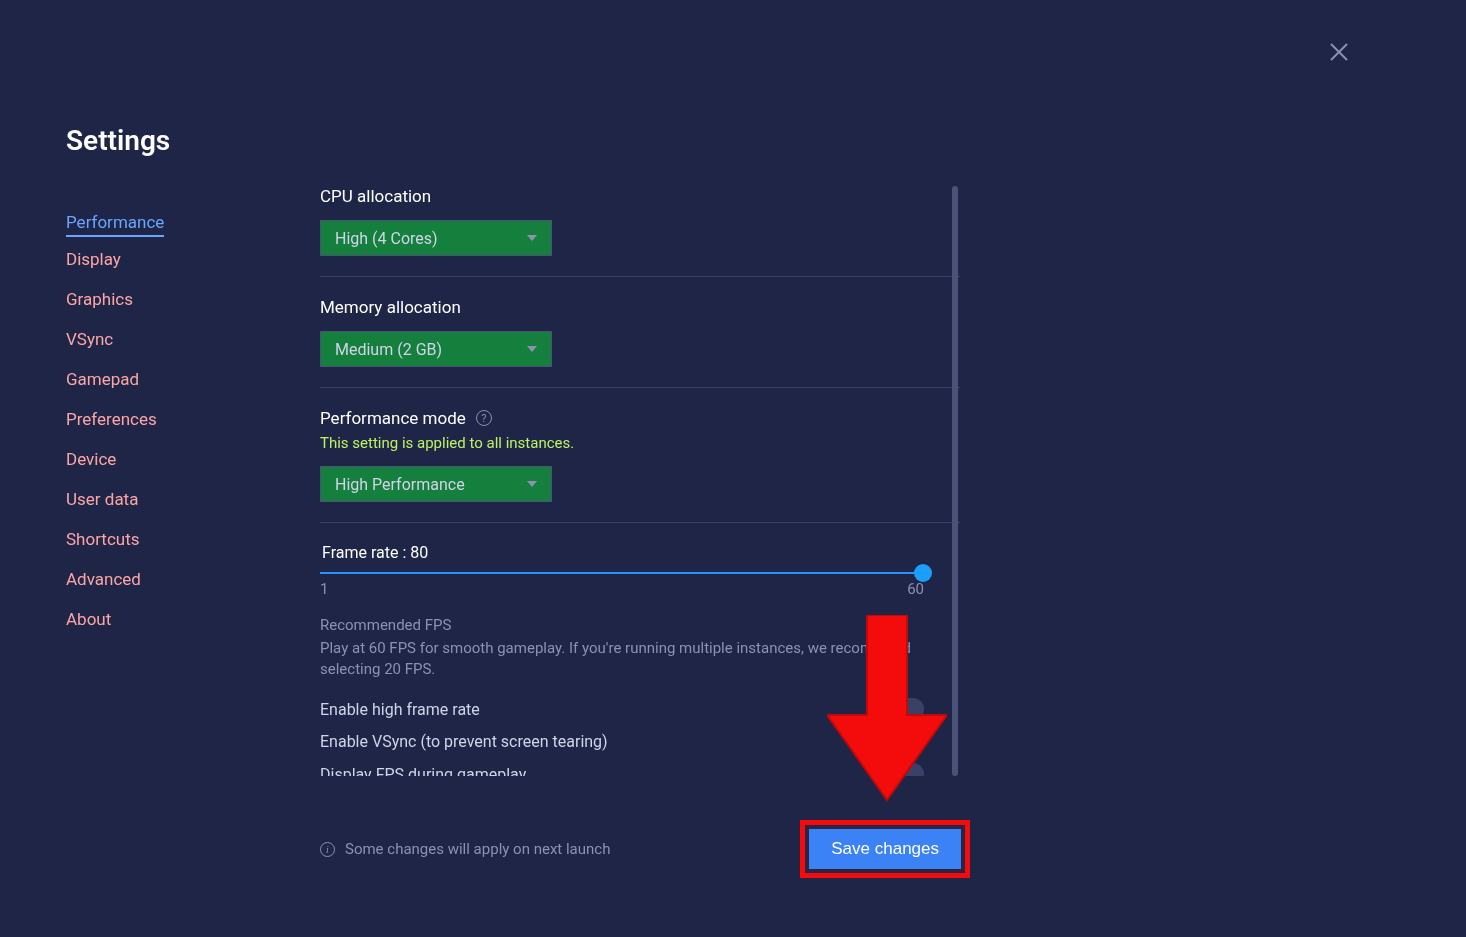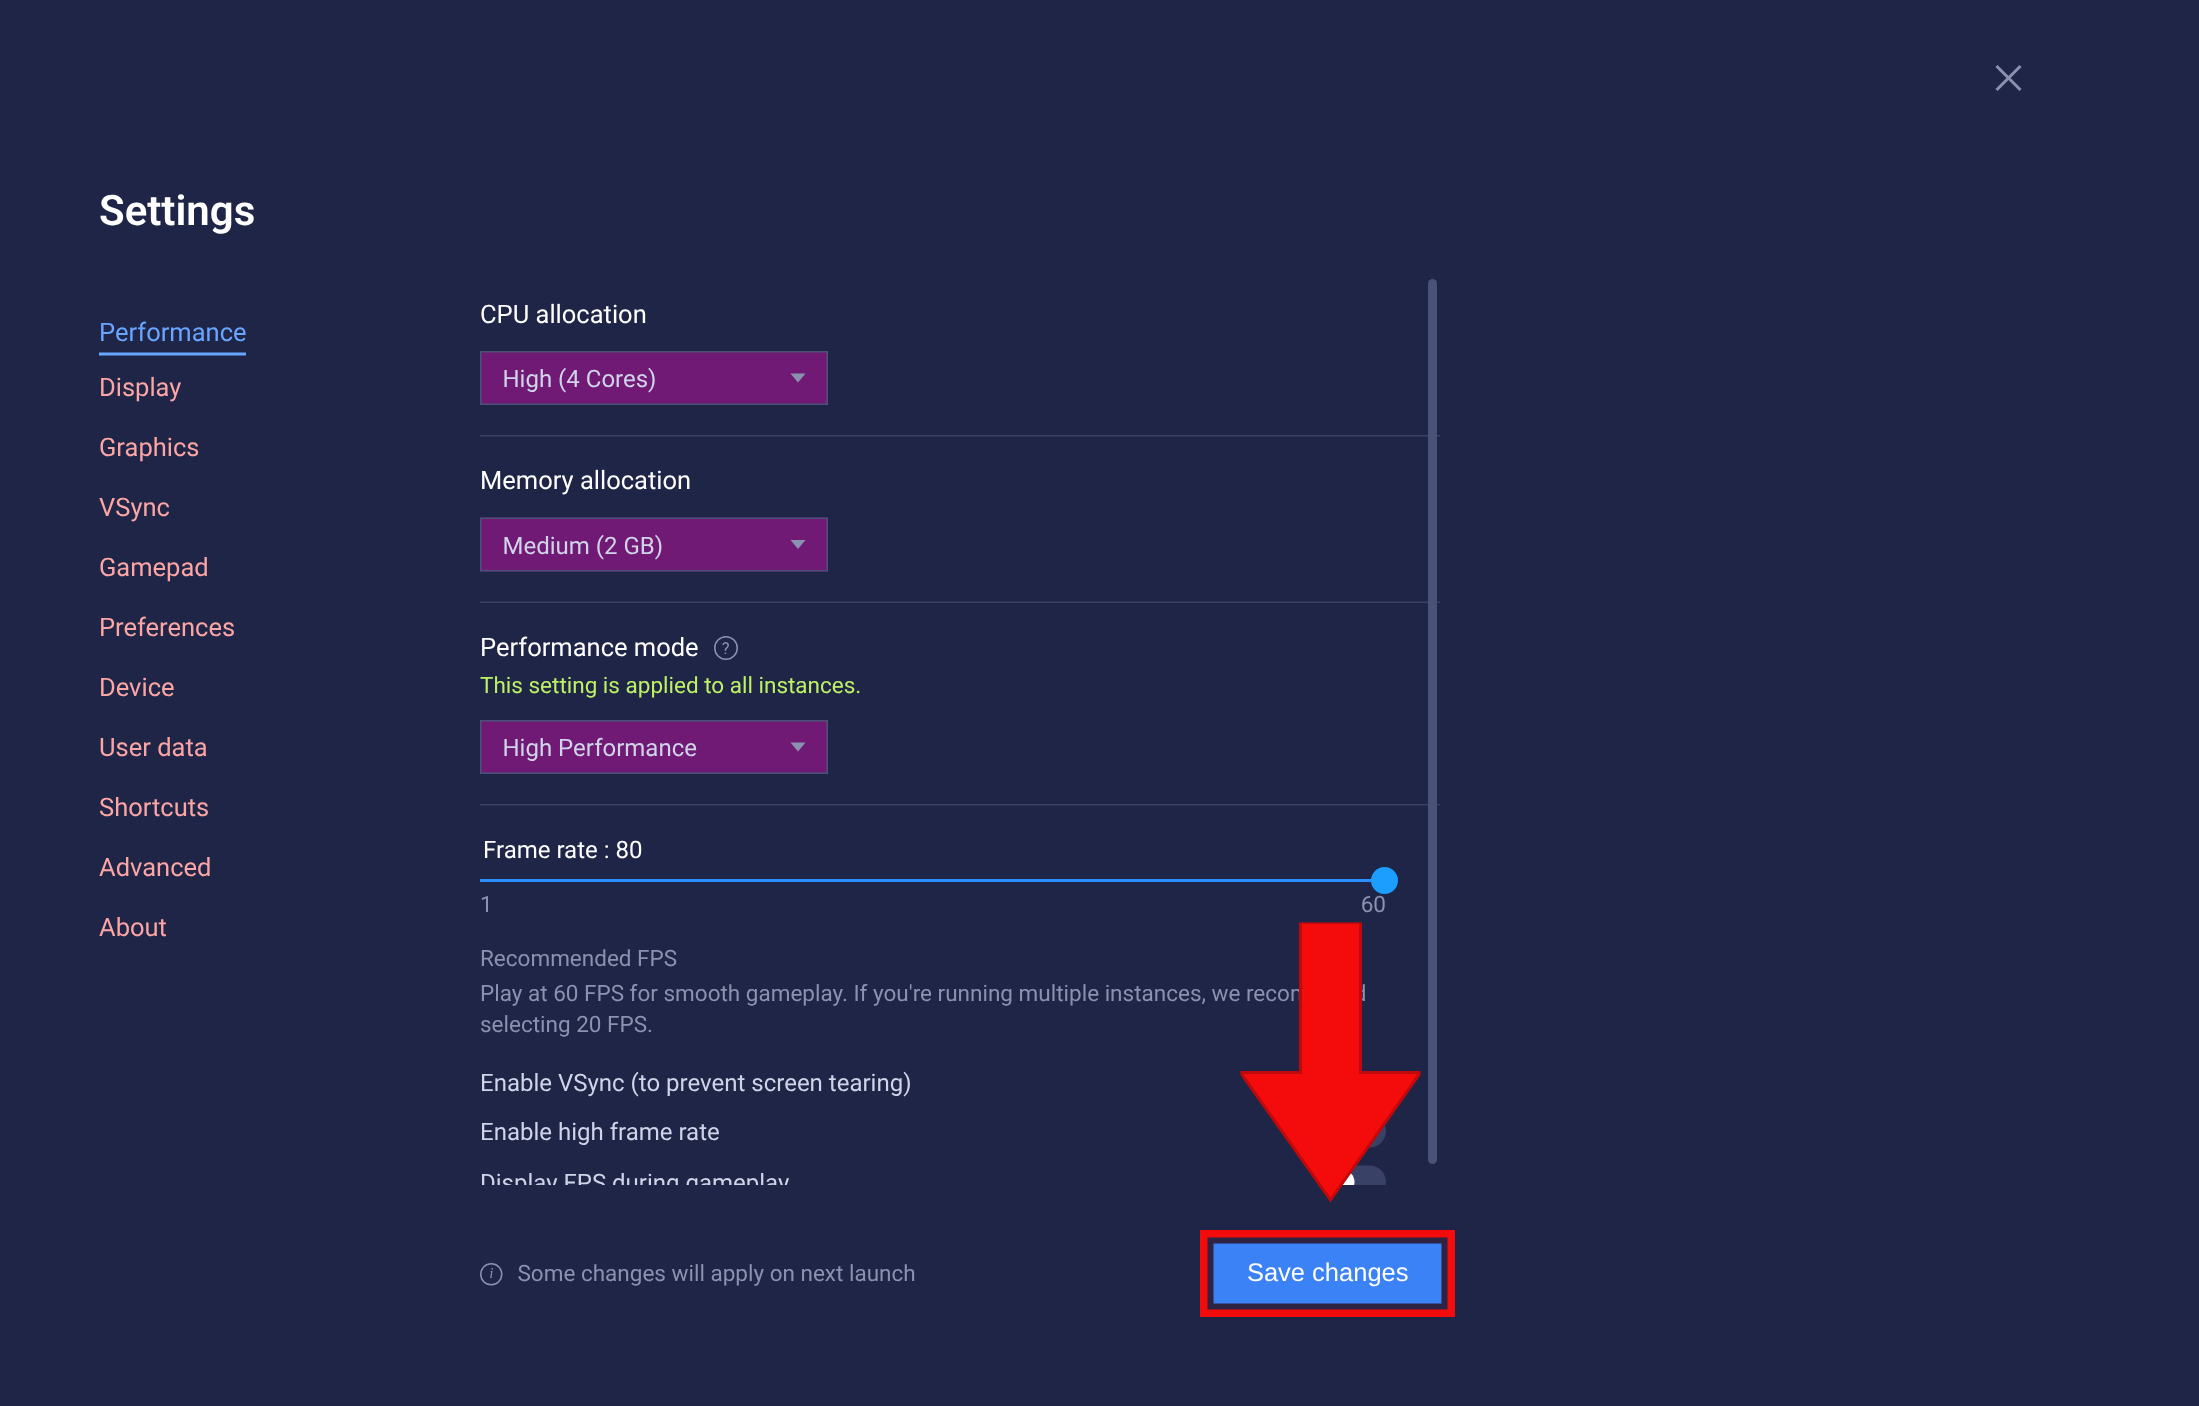--- a/index.html
+++ b/index.html
@@ -54,21 +54,21 @@
     }
     .sidebar-item.active {
       color: #6aa5ff;
       border-bottom: 2px solid #6aa5ff;
       display: inline-block;
       padding-bottom: 3px;
       margin-top: 12px;
     }
     .content-wrapper {
       position: absolute;
-      top: 200px;
+      top: 186px;
       left: 320px;
       width: 640px;
       height: 590px;
       overflow: hidden;
     }
     .section {
       border-bottom: 1px solid #3a4166;
       padding-bottom: 20px;
       margin-bottom: 20px;
     }
@@ -97,21 +97,21 @@
     }
     .sub-label {
       font-size: 15px;
       color: #bef264;
       margin-top: -8px;
       margin-bottom: 14px;
     }
     .select-box {
       width: 232px;
       height: 36px;
-      background-color: #701a75;
+      background-color: #15803d;
       border: 1px solid #4a5277;
       color: #d0d4e8;
       padding: 0 14px;
       font-size: 16px;
       display: flex;
       align-items: center;
       justify-content: space-between;
       cursor: pointer;
     }
     .chevron-down {
@@ -321,28 +321,28 @@
       <div class="slider-thumb"></div>
     </div>
     <div class="slider-range">
       <span>1</span>
       <span>60</span>
     </div>
     <div class="recommended-title">Recommended FPS</div>
     <div class="recommended-text">Play at 60 FPS for smooth gameplay. If you're running multiple instances, we recommend selecting 20 FPS.</div>
 
     <div class="toggle-row">
-      <span class="toggle-label">Enable VSync (to prevent screen tearing)</span>
-    </div>
-
-    <div class="toggle-row">
       <span class="toggle-label">Enable high frame rate</span>
       <div class="toggle-switch">
         <div class="toggle-knob"></div>
       </div>
+    </div>
+
+    <div class="toggle-row">
+      <span class="toggle-label">Enable VSync (to prevent screen tearing)</span>
     </div>
 
     <div class="toggle-row">
       <span class="toggle-label">Display FPS during gameplay</span>
       <div class="toggle-switch">
         <div class="toggle-knob"></div>
       </div>
     </div>
   </div>
 

